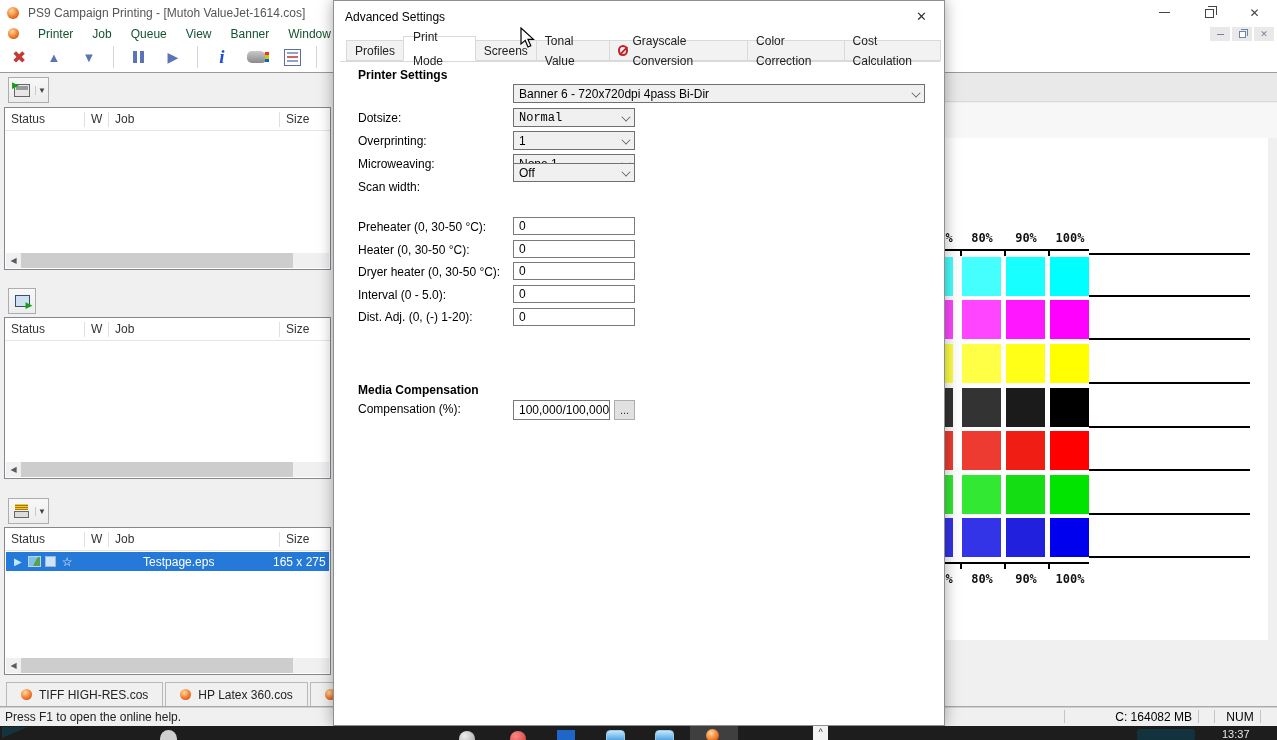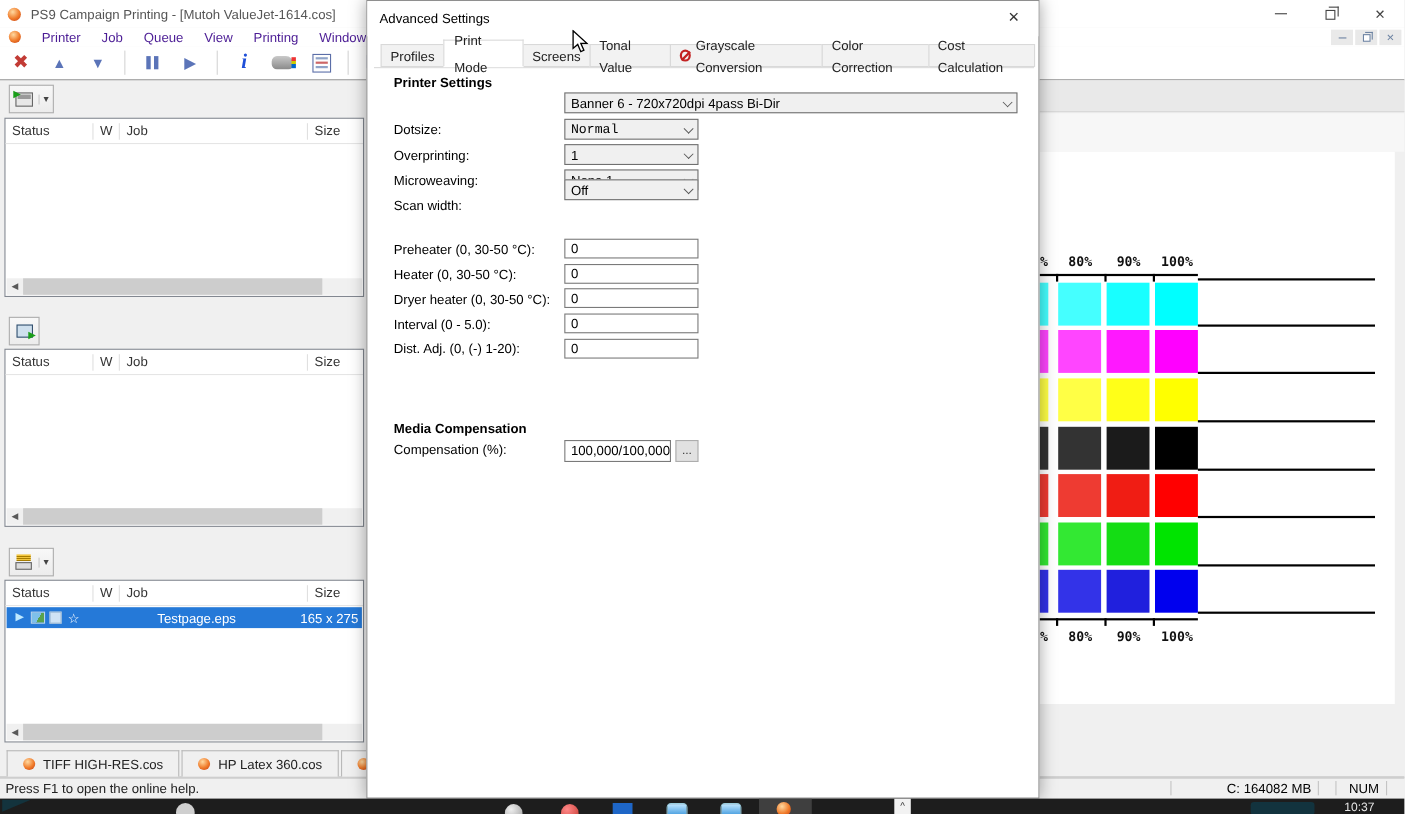--- a/index.html
+++ b/index.html
@@ -13,21 +13,21 @@
   .flame { display:inline-block; width:12px; height:12px; border-radius:50%;
            background:radial-gradient(circle at 38% 32%, #ffd9a0 0%, #f07b2a 55%, #c23a12 100%); }
   #titlebar .flame { margin-left:7px; }
   #title-text { margin-left:9px; }
   #win-controls { position:absolute; right:0; top:0; height:25px; display:flex; }
   .win-btn { width:45px; height:25px; display:flex; align-items:center; justify-content:center; color:#444; }
   .glyph-min { width:11px; height:1px; background:#444; }
   .glyph-restore { width:9px; height:9px; border:1px solid #444; position:relative; background:#fff; margin-top:2px; }
   .glyph-restore i { position:absolute; left:2px; top:-4px; width:9px; height:9px; border:1px solid #444; border-left:none; border-bottom:none; display:block; }
 
-  #menubar { left:0; top:25px; width:1277px; height:17px; background:#fff; display:flex; align-items:center; color:#4c1d95; }
+  #menubar { left:0; top:25px; width:1277px; height:17px; background:#fff; display:flex; align-items:center; color:#14532d; }
   #menubar .flame { margin-left:8px; width:11px; height:11px; }
   .menu-item { margin-left:19px; }
   #mdi-controls { position:absolute; right:3px; top:27px; display:flex; gap:2px; }
   .mdi-btn { width:20px; height:14px; background:#e9e9e9; color:#6e84a3; font-size:9px; display:flex; align-items:center; justify-content:center; }
   .mdi-btn .glyph-min { width:7px; background:#6e84a3; }
   .mdi-btn .glyph-restore { width:7px; height:7px; border-color:#6e84a3; margin-top:1px; }
   .mdi-btn .glyph-restore i { width:7px; height:7px; border-color:#6e84a3; left:1px; top:-3px; }
 
   #toolbar { left:0; top:42px; width:1277px; height:31px; background:#fff; border-bottom:1px solid #9a9a9a; display:flex; align-items:center; padding-left:8px; gap:13px; }
   .tb-sep { width:1px; height:22px; background:#d5d5d5; }
@@ -165,21 +165,21 @@
         </div>
     </div>
   </div>
 
   <div id="menubar" class="abs">
     <span class="flame"></span>
     <span class="menu-item">Printer</span>
     <span class="menu-item">Job</span>
     <span class="menu-item">Queue</span>
     <span class="menu-item">View</span>
-    <span class="menu-item">Printing</span>
+    <span class="menu-item">Banner</span>
     <span class="menu-item">Window</span>
     <span class="menu-item">?</span>
   </div>
   <div id="mdi-controls">
     <div class="mdi-btn">
         <span class="glyph-min"></span>
       </div>
     <div class="mdi-btn">
         <span class="glyph-restore">
           <i></i>
@@ -489,20 +489,20 @@
     <div id="tb-sphere-gray" class="tb-item"></div>
     <div id="tb-sphere-red" class="tb-item"></div>
     <div id="tb-square-blue" class="tb-item"></div>
     <div id="tb-app1" class="tb-item"></div>
     <div id="tb-app2" class="tb-item"></div>
     <div id="tb-active" class="tb-item">
       <span class="flame"></span>
     </div>
     <div id="tb-chevron" class="tb-item">^</div>
     <div id="tb-net" class="tb-item"></div>
-    <span id="tb-clock" class="tb-item">10:37</span>
+    <span id="tb-clock" class="tb-item">13:37</span>
   </div>
 
   <svg id="cursor" class="abs" width="15" height="22" viewBox="0 0 15 22">
     <polygon points="1,1 1,17 5.2,13.4 8,20 10.8,18.7 8,12.4 13.5,12.4" fill="#ffffff" stroke="#000000" stroke-width="1.2"></polygon>
   </svg>
 
 </div>
 
 </body></html>

